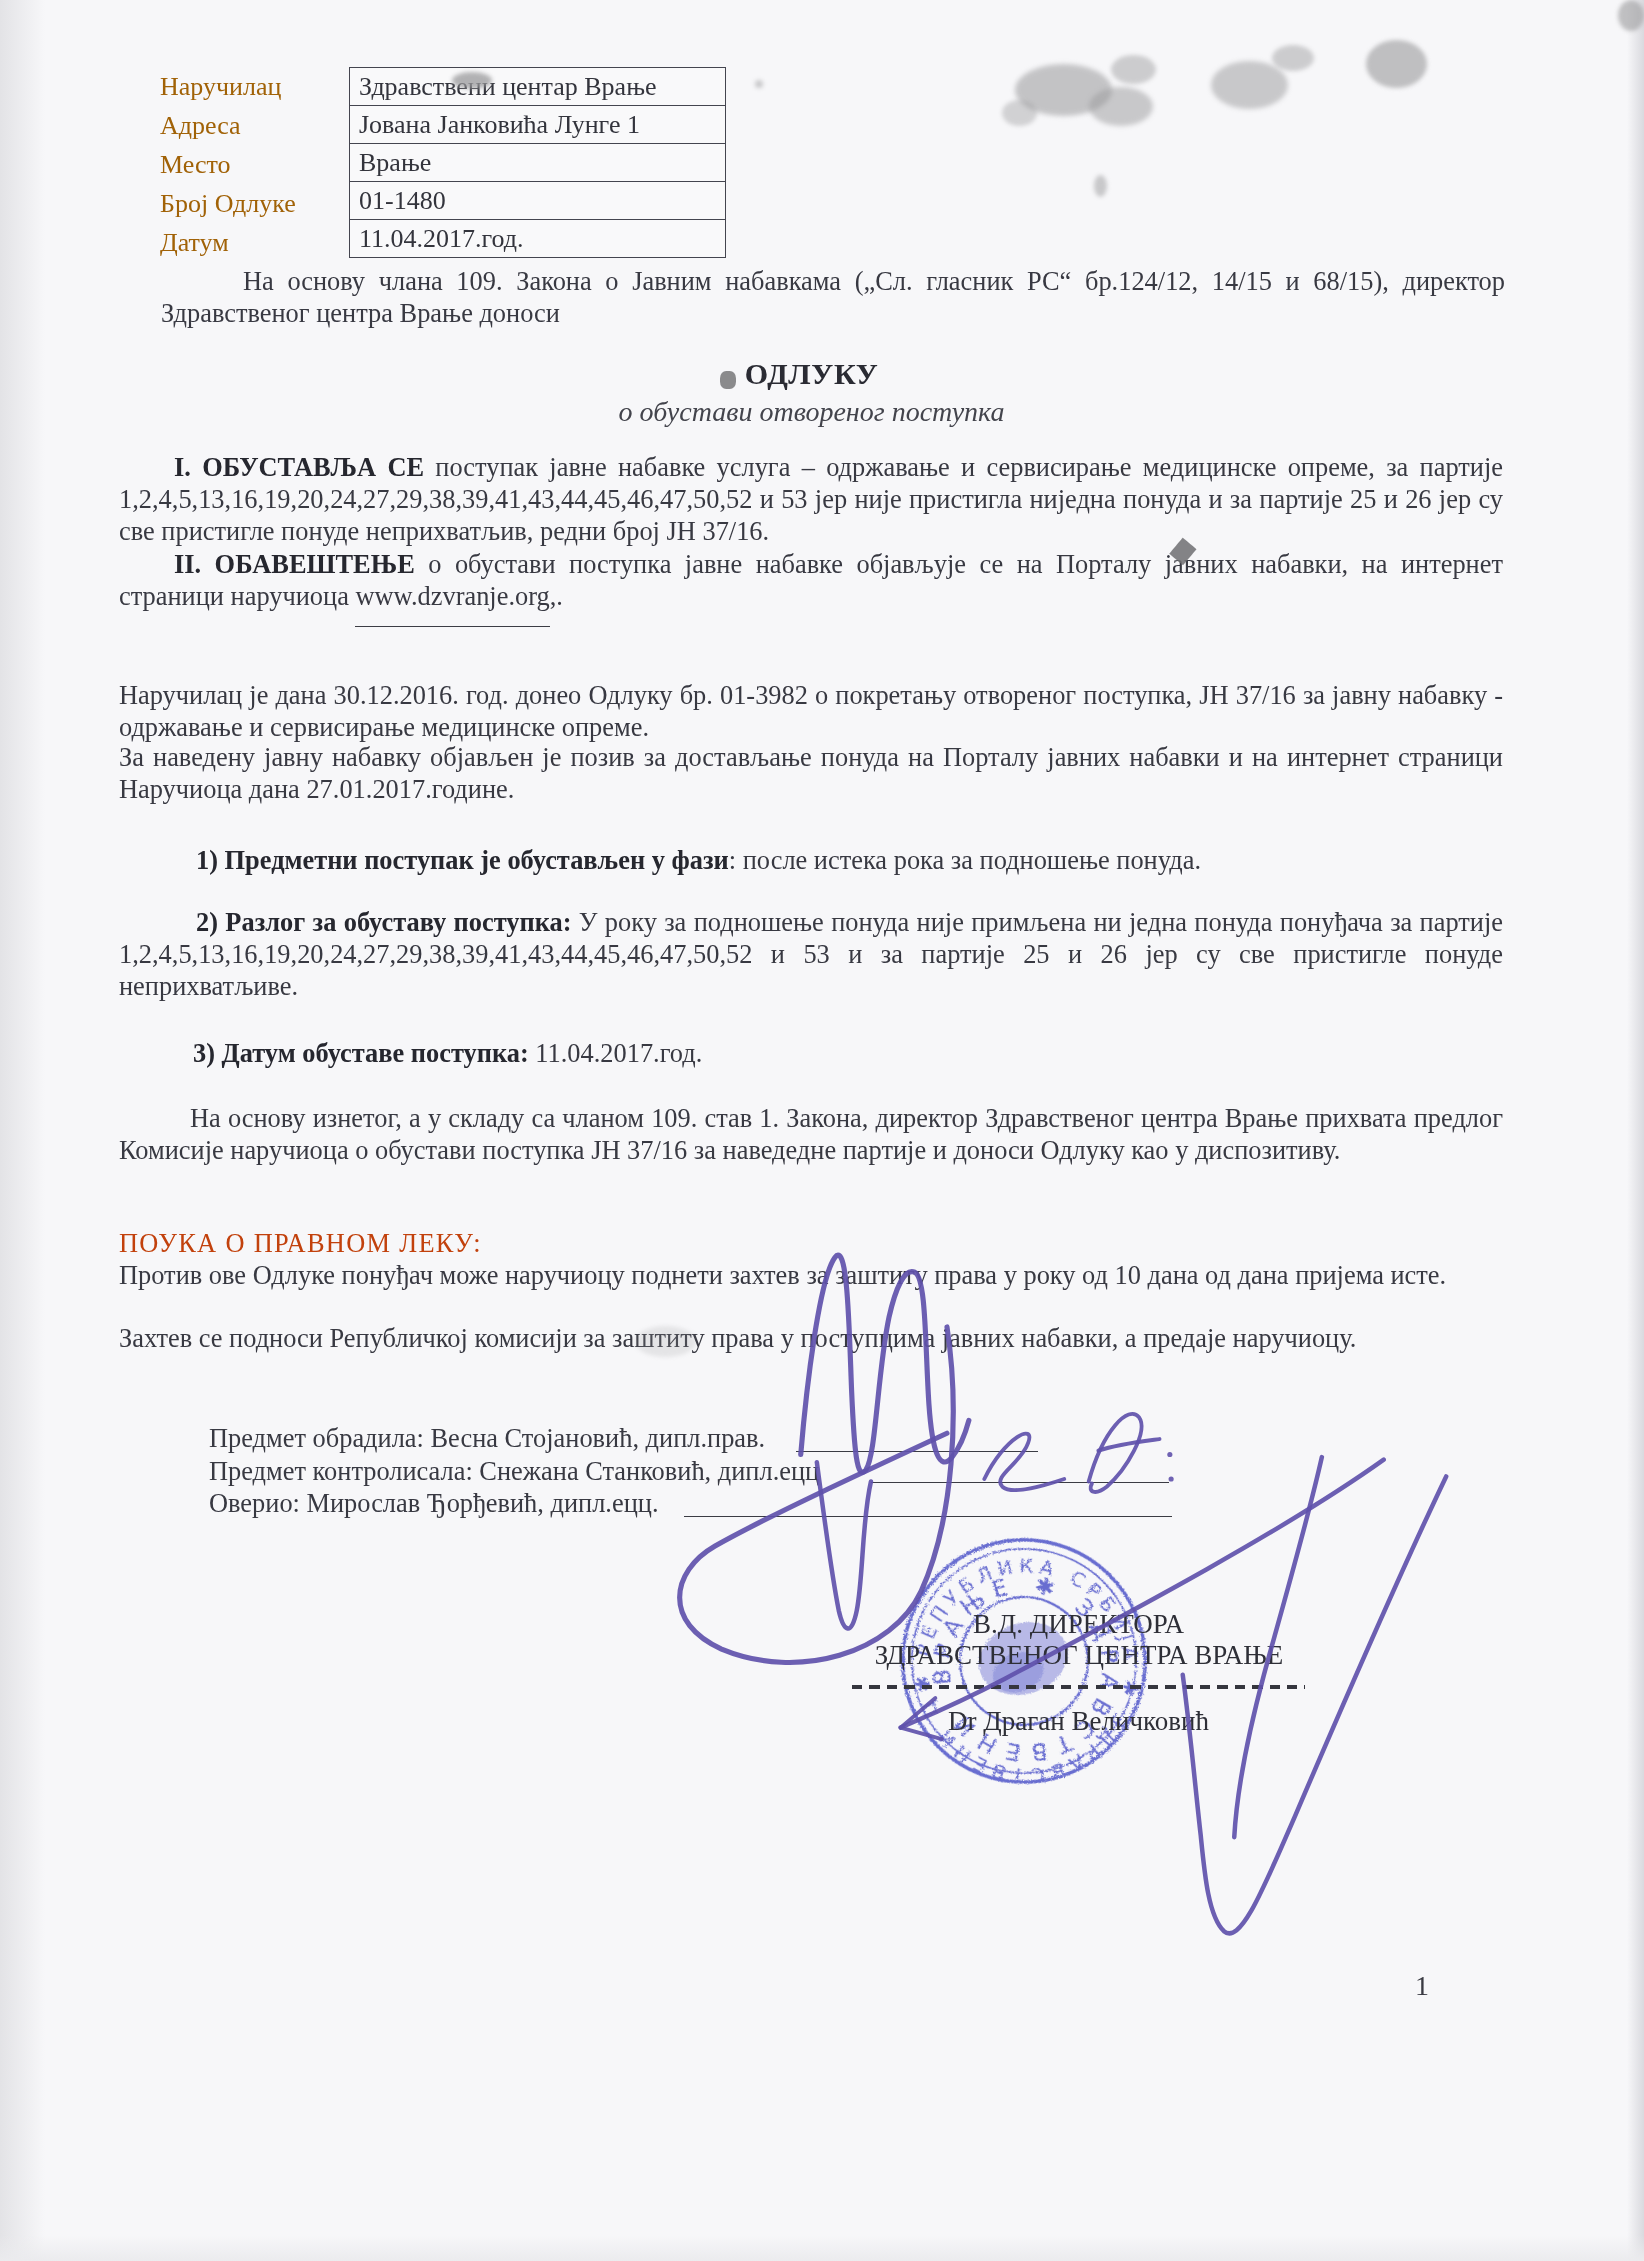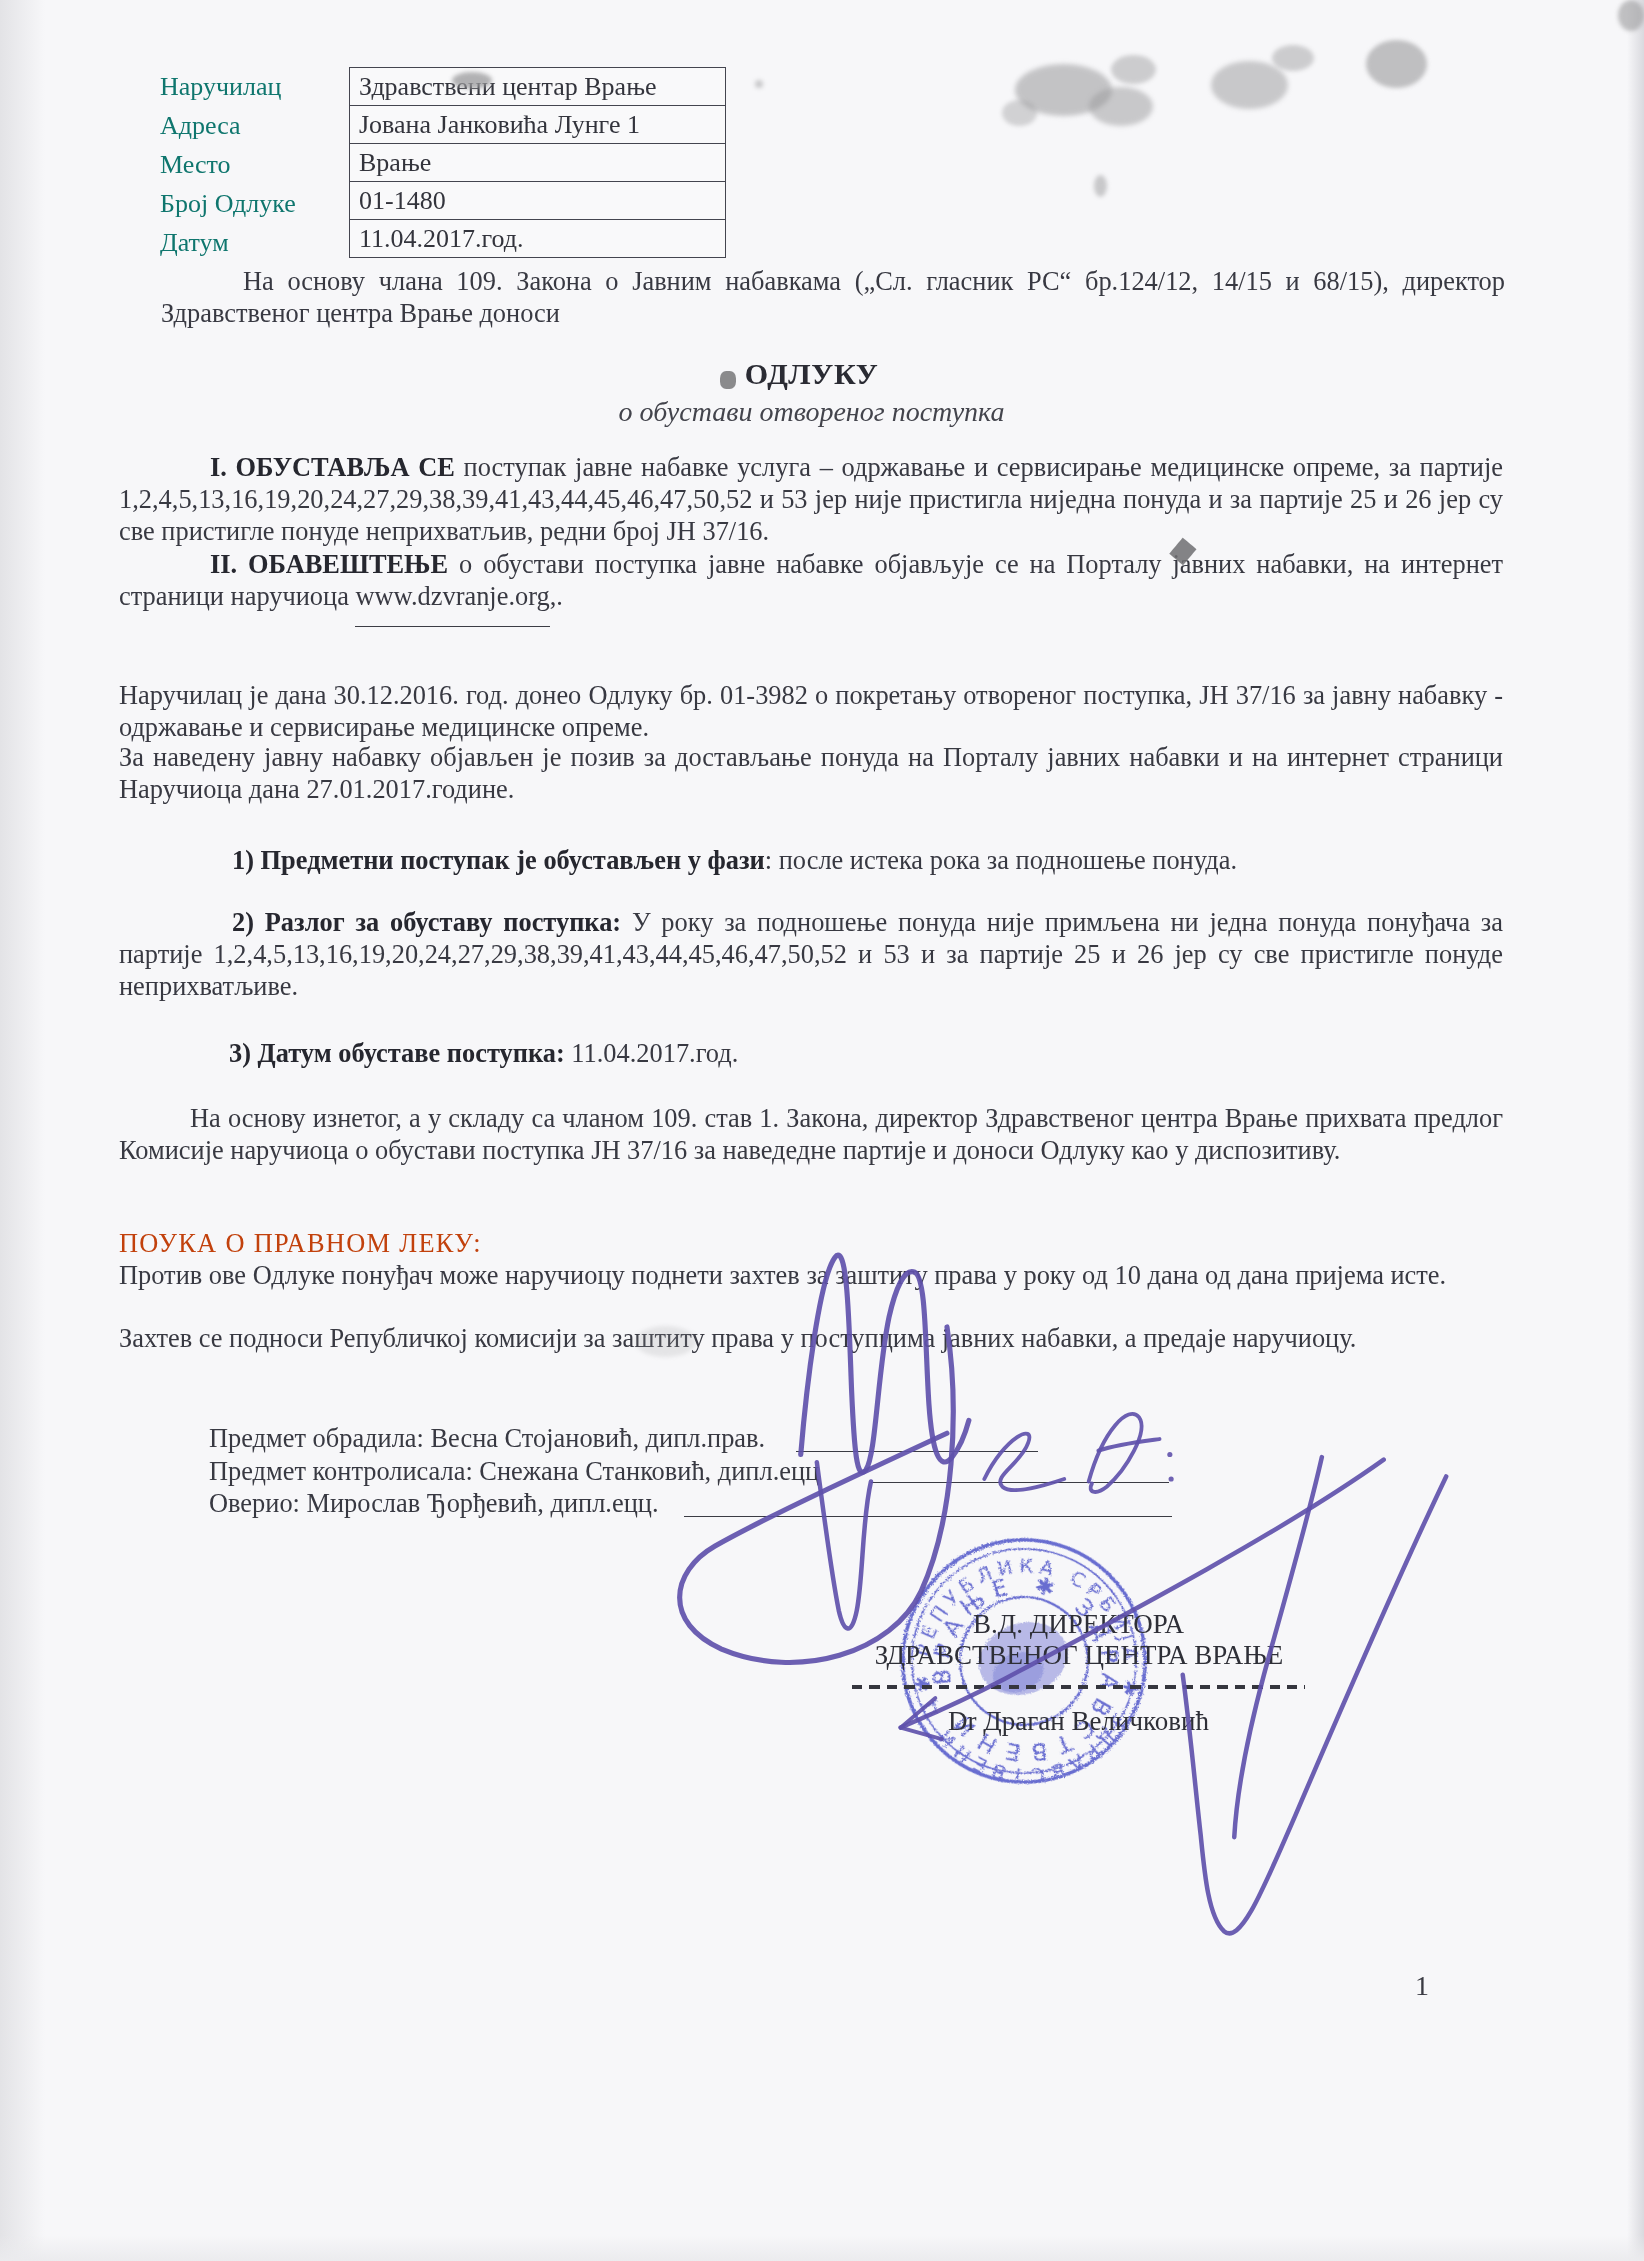--- a/index.html
+++ b/index.html
@@ -11,35 +11,35 @@
   }
   
   .edge-left{position:absolute;left:0;top:0;width:45px;height:100%;
     background:linear-gradient(90deg,#e3e3e6,rgba(247,247,249,0));}
   .edge-right{position:absolute;right:0;top:0;width:17px;height:100%;
     background:linear-gradient(270deg,#d9d9de,rgba(247,247,249,0));}
   .edge-bottom{position:absolute;left:0;bottom:0;width:100%;height:26px;
     background:linear-gradient(0deg,#ebebee,rgba(247,247,249,0));}
 
   .lbl-col{position:absolute;left:160px;top:67px;width:187px;}
-  .lbl-col .lbl{height:39px;line-height:39px;font-size:26px;color:#0f766e;font-family:Liberation Serif, serif;}
+  .lbl-col .lbl{height:39px;line-height:39px;font-size:26px;color:#a16207;font-family:Liberation Serif, serif;}
 
   .hdr-table{
     position:absolute;left:349px;top:67px;width:377px;
     border:1.9px solid #44454f;box-sizing:border-box;background:rgba(255,255,255,0.25);
   }
   .hdr-table .cell{
     height:37px;line-height:37px;border-bottom:1.3px solid #44454f;
     padding-left:9px;font-size:26px;color:#33343c;white-space:nowrap;overflow:hidden;
   }
   .hdr-table .cell:last-child{border-bottom:none;}
 
   .para{position:absolute;font-size:26.4px;line-height:32px;color:#383942;}
   .just{text-align:justify;}
-  .bold{font-weight:bold;color:#26272f;margin-left:36px;}
+  .bold{font-weight:bold;color:#26272f;}
   .center{text-align:center;}
   .gray-head{color:#c2410c;letter-spacing:1.3px;}
   .doc-title{font-size:30px;font-weight:bold;letter-spacing:0.6px;color:#2a2b33;}
   .doc-sub{font-size:28px;font-style:italic;color:#43444c;}
   .link{border-bottom:1.3px solid #3c3d45;padding-bottom:15px;}
 
   .uline{position:absolute;height:0;border-top:1.3px solid #3b3c44;}
   .dashes{position:absolute;height:3.9px;
     background:repeating-linear-gradient(90deg,#35363e 0 10.3px,rgba(0,0,0,0) 10.3px 17.4px);}
 

